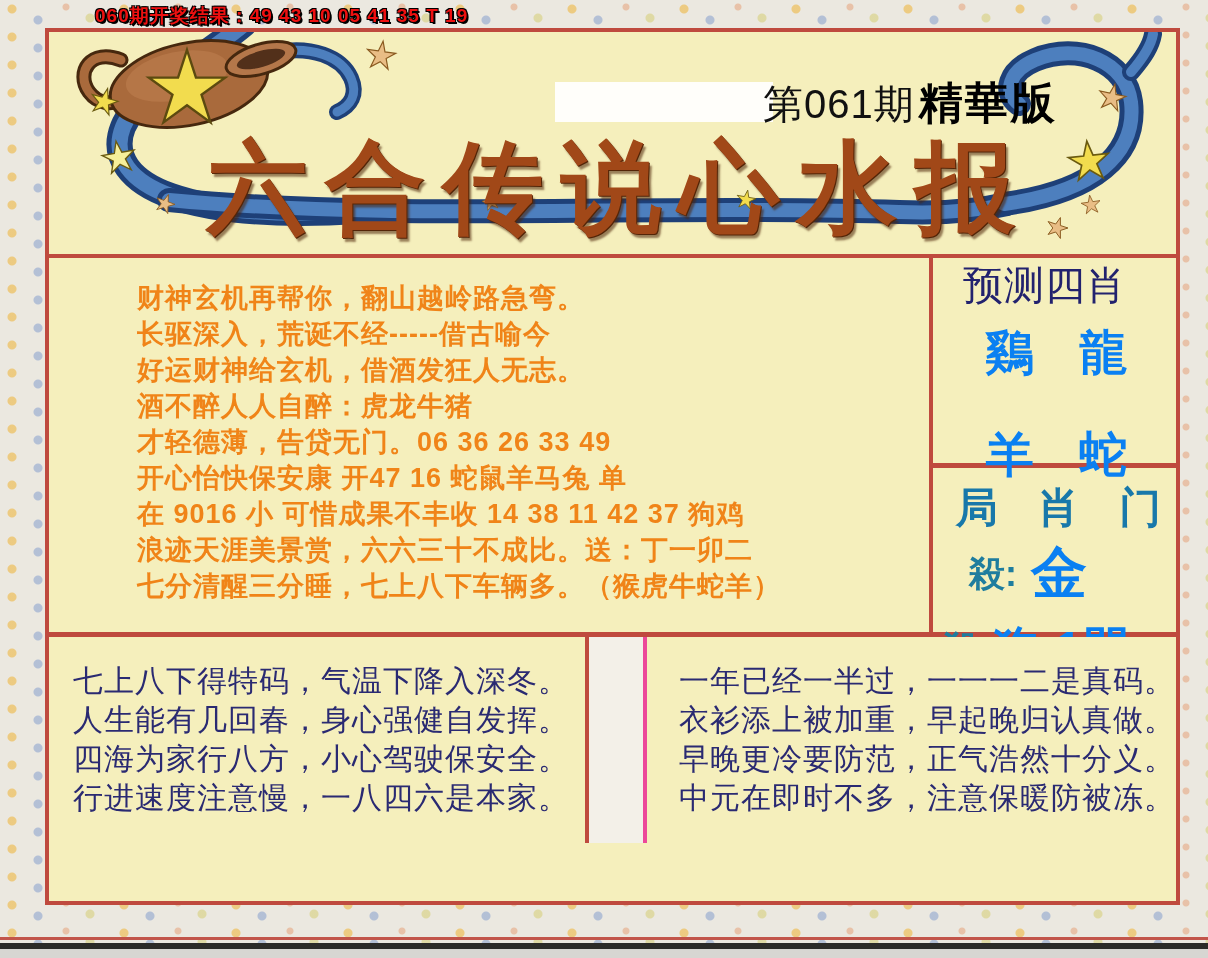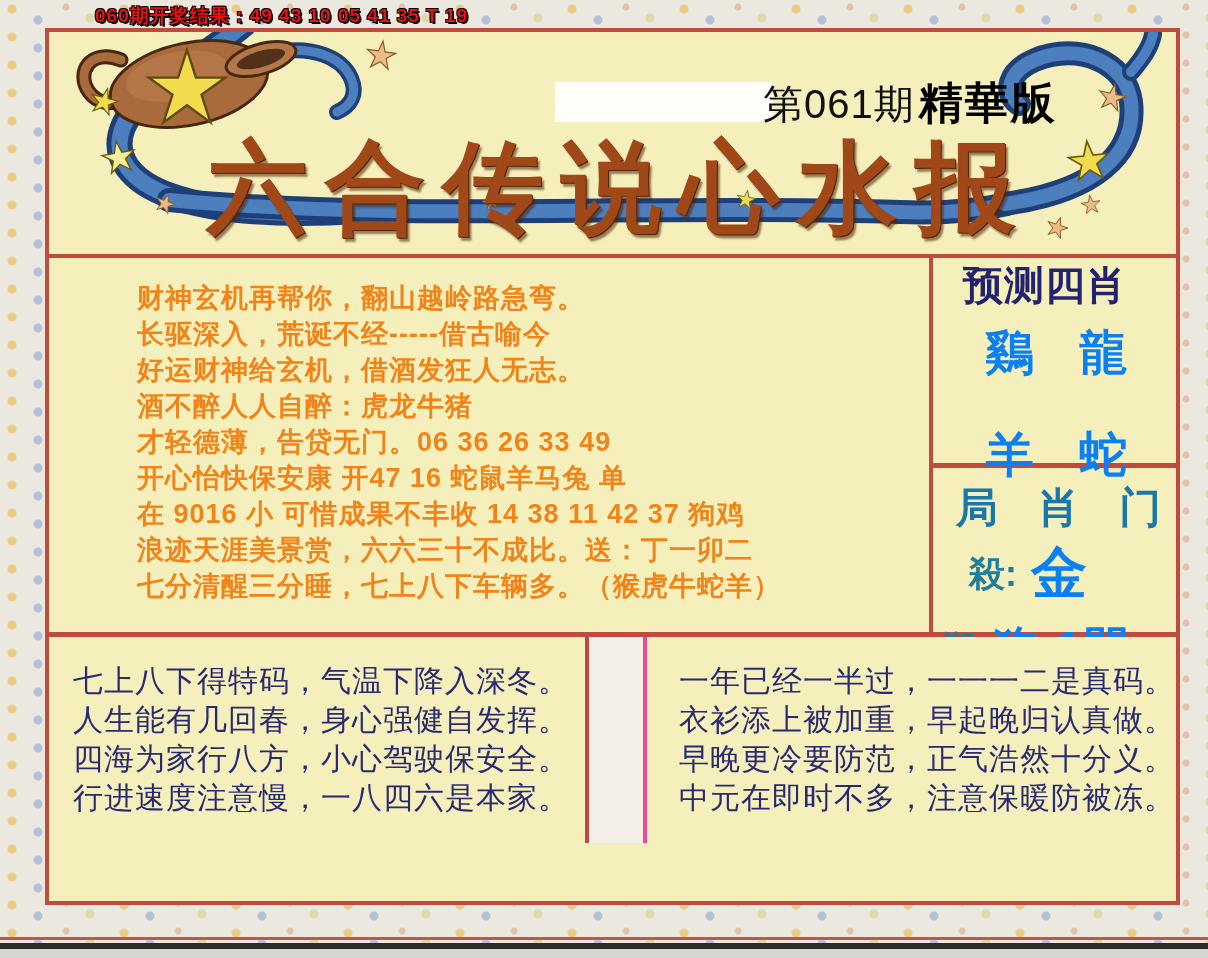--- a/index.html
+++ b/index.html
@@ -42,21 +42,21 @@
   }
   
   .middle { display:flex; width:100%; height:379px; border-bottom:5px solid #bf4a3e; }
   .content-left { flex:1 1 auto; padding:22px 8px 0 88px; overflow:hidden; }
   .content-line {
     font-size:27px; line-height:36px; font-weight:bold; letter-spacing:1px;
     color:#f08418; white-space:nowrap;
   }
   .right-col { width:247px; border-left:4px solid #bf4a3e; display:flex; flex-direction:column; }
   .pred-box { height:210px; border-bottom:5px solid #bf4a3e; text-align:center; }
-  .pred-title { margin:0 9px 0 -10px; font-size:40px; font-weight:bold; color:#22226e; letter-spacing:1px; white-space:nowrap; }
+  .pred-title { margin:0 9px 0 -10px; font-size:40px; font-weight:normal; color:#22226e; letter-spacing:1px; white-space:nowrap; }
   .zodiac-grid { display:grid; grid-template-columns:1fr 1fr; padding:8px 26px 0 30px; }
   .zodiac { font-size:48px; font-weight:bold; color:#0a80f2; }
   .zodiac.r2 { margin-top:38px; }
   .bureau-box { flex:1 1 auto; padding-top:12px; }
   .bureau-title { text-align:center; font-size:42px; font-weight:bold; color:#1878aa; letter-spacing:14px; margin-left:22px; white-space:nowrap; }
   .kill-line { white-space:nowrap; display:flex; align-items:center; }
   .kill-line.one { margin:0 0 0 36px; }
   .kill-line.two { margin:6px 0 0 10px; }
   .kill-label { font-size:36px; font-weight:bold; color:#1f7d9e; }
   .kill-value-big { font-size:56px; font-weight:bold; color:#0a80f2; margin-left:14px; }

